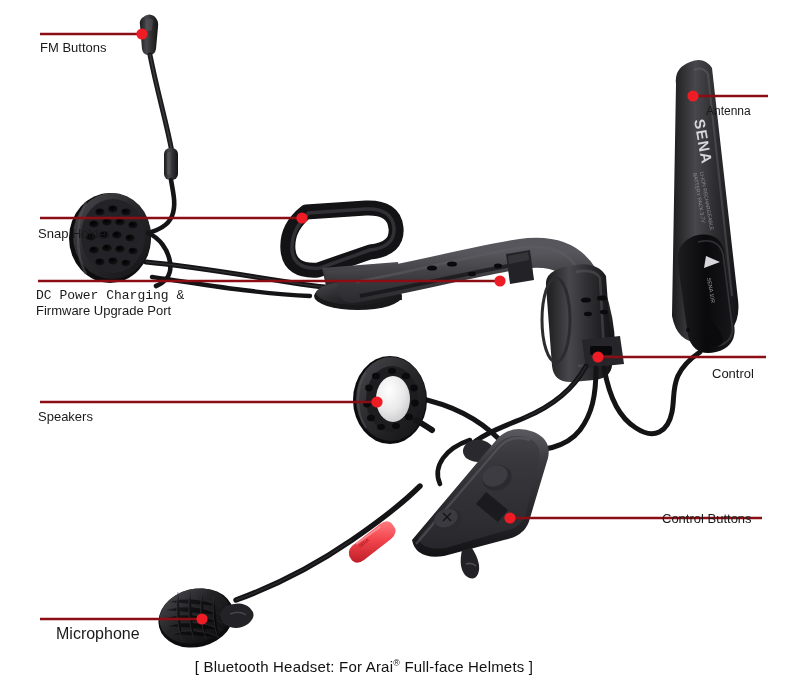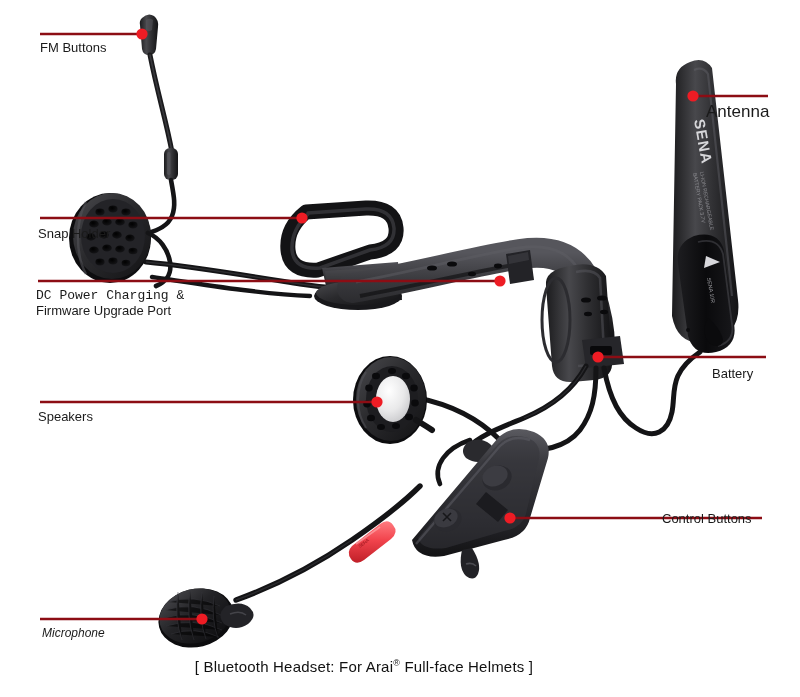--- a/index.html
+++ b/index.html
@@ -283,25 +283,25 @@
 
   <div class="label" style="left:40px;top:40px;font-size:13px;">FM Buttons</div>
 
   <div class="label" style="left:38px;top:226px;font-size:13px;">Snap Holder</div>
 
   <div class="label" style="left:36px;top:288px;font-size:13px;font-family:Liberation Mono, monospace;">DC Power Charging &amp;</div>
   <div class="label" style="left:36px;top:303px;font-size:13px;">Firmware Upgrade Port</div>
 
   <div class="label" style="left:38px;top:409px;font-size:13px;">Speakers</div>
 
-  <div class="label" style="left:42px;top:626px;font-size:12px;font-style:italic;">Microphone</div>
-
-  <div class="label" style="left:706px;top:104px;font-size:17px;text-align:center;">Antenna</div>
-
-  <div class="label" style="left:712px;top:366px;font-size:13px;">Battery</div>
+  <div class="label" style="left:56px;top:626px;font-size:16px;">Microphone</div>
+
+  <div class="label" style="left:706px;top:104px;font-size:12px;text-align:center;">Antenna</div>
+
+  <div class="label" style="left:712px;top:366px;font-size:13px;">Control</div>
 
   <div class="label" style="left:662px;top:511px;font-size:13px;">Control Buttons</div>
 
   <div class="caption">
     <span>[ </span><span>Bluetooth Headset: For Arai</span><sup>®</sup><span> Full-face Helmets</span><span> ]</span>
   </div>
 
 </div>
 
 </body></html>

